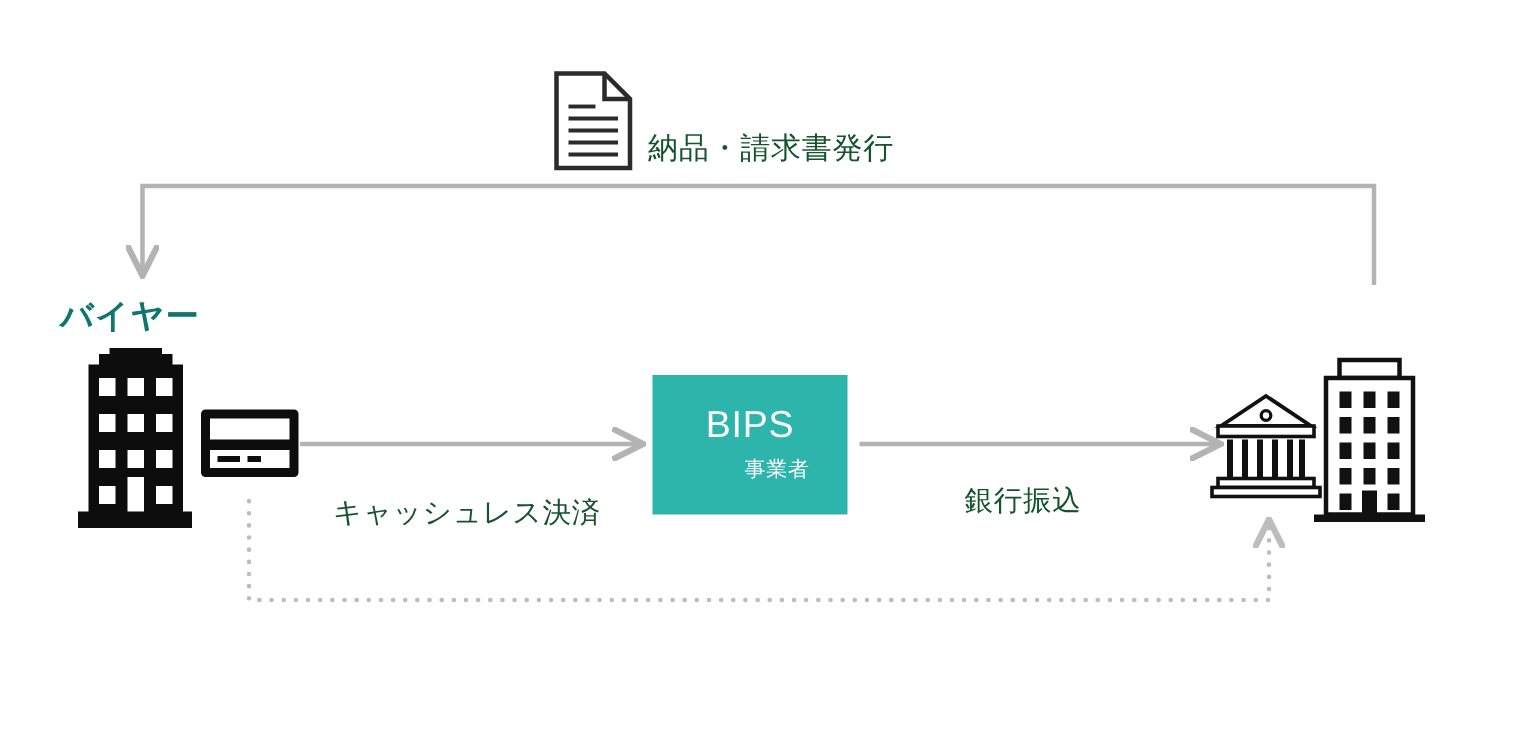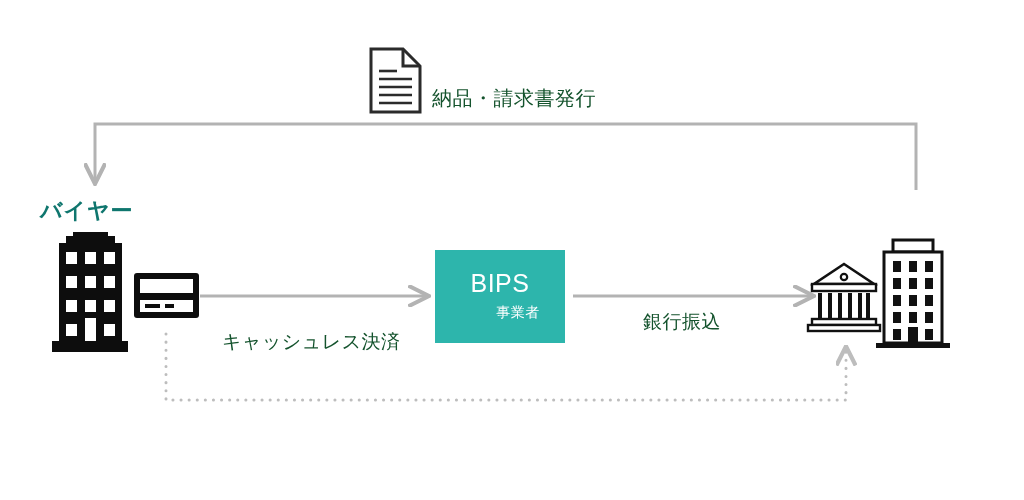--- a/index.html
+++ b/index.html
@@ -41,21 +41,21 @@
 
   .edge-label {
     position: absolute;
     font-size: 19px;
     color: #14532d;
     white-space: nowrap;
     letter-spacing: 0.5px;
   }
   #label-invoice { left: 432px; top: 85px; font-size: 20px; }
   #label-cashless { left: 222px; top: 309px; margin-top: 20px; }
-  #label-banktransfer { left: 643px; top: 309px; }
+  #label-banktransfer { left: 643px; top: 321px; }
   #label-payment { left: 446px; top: 414px; }
 
   .bips-box {
     position: absolute;
     left: 435px;
     top: 250px;
     width: 130px;
     height: 93px;
     background: #2db5ac;
     display: flex;

